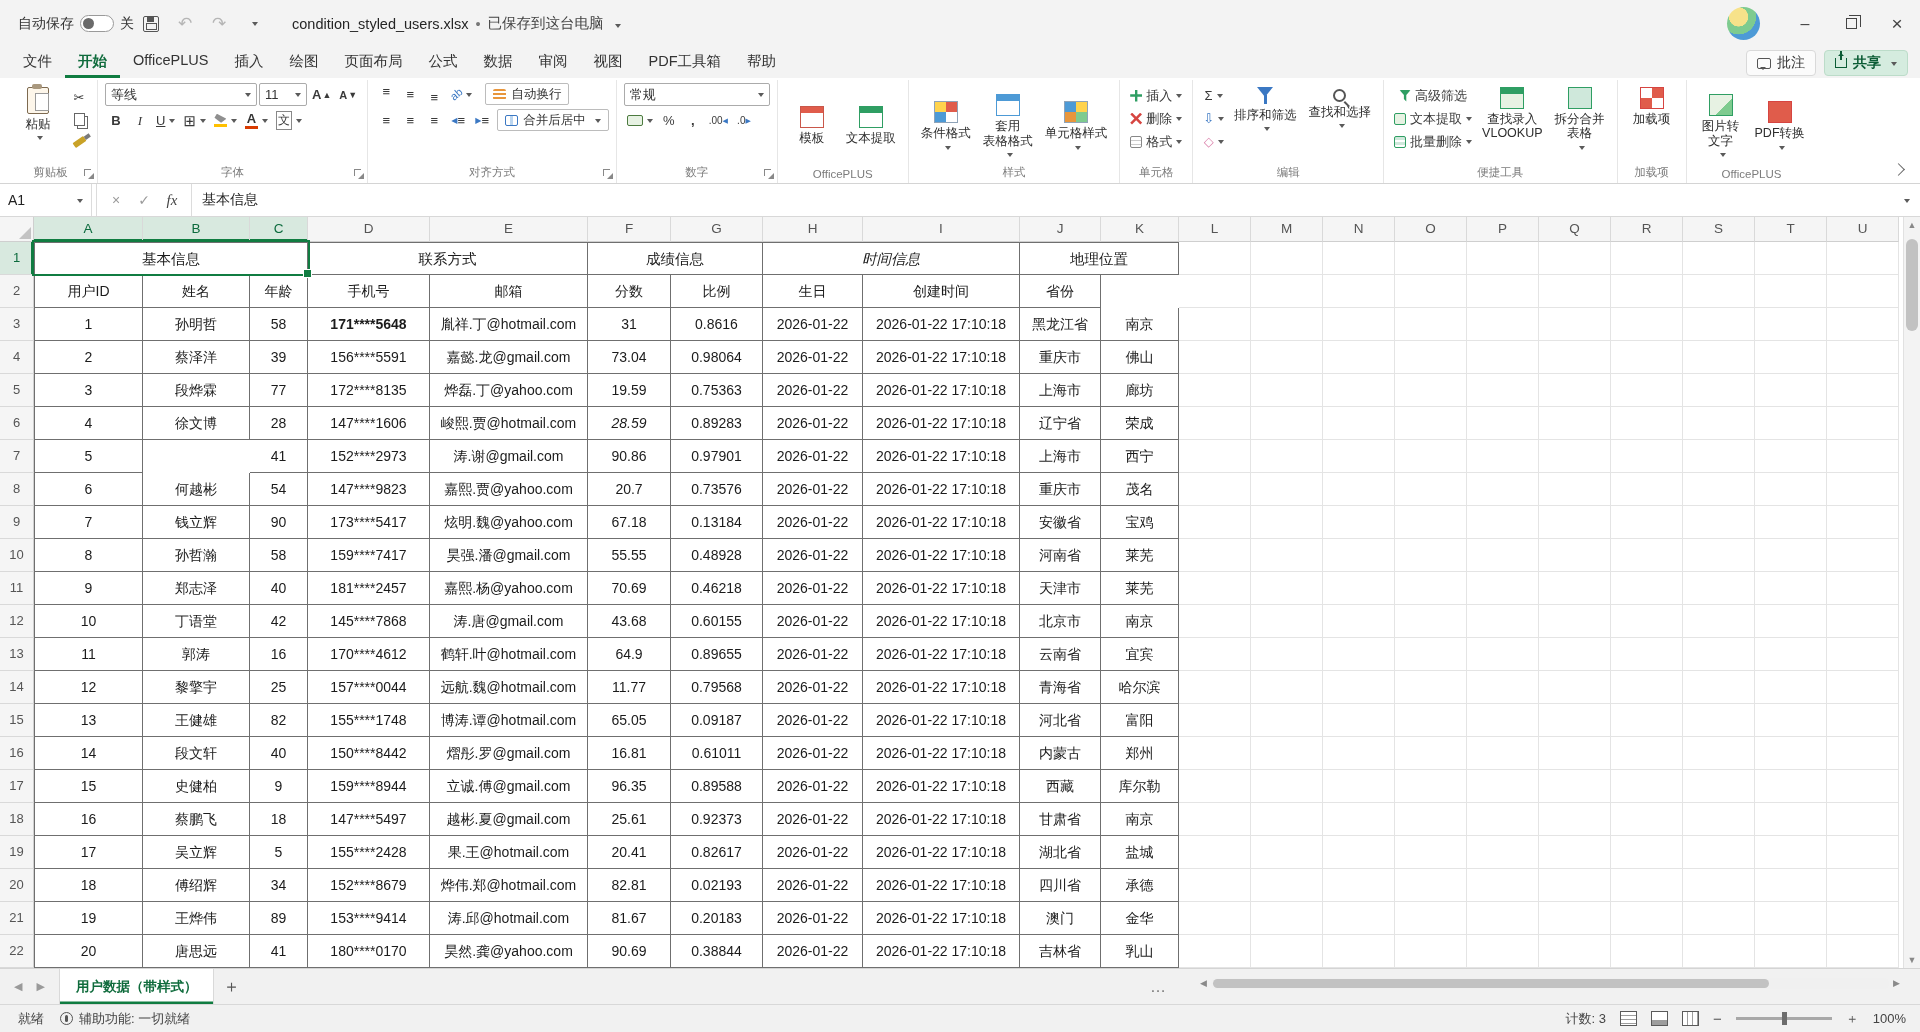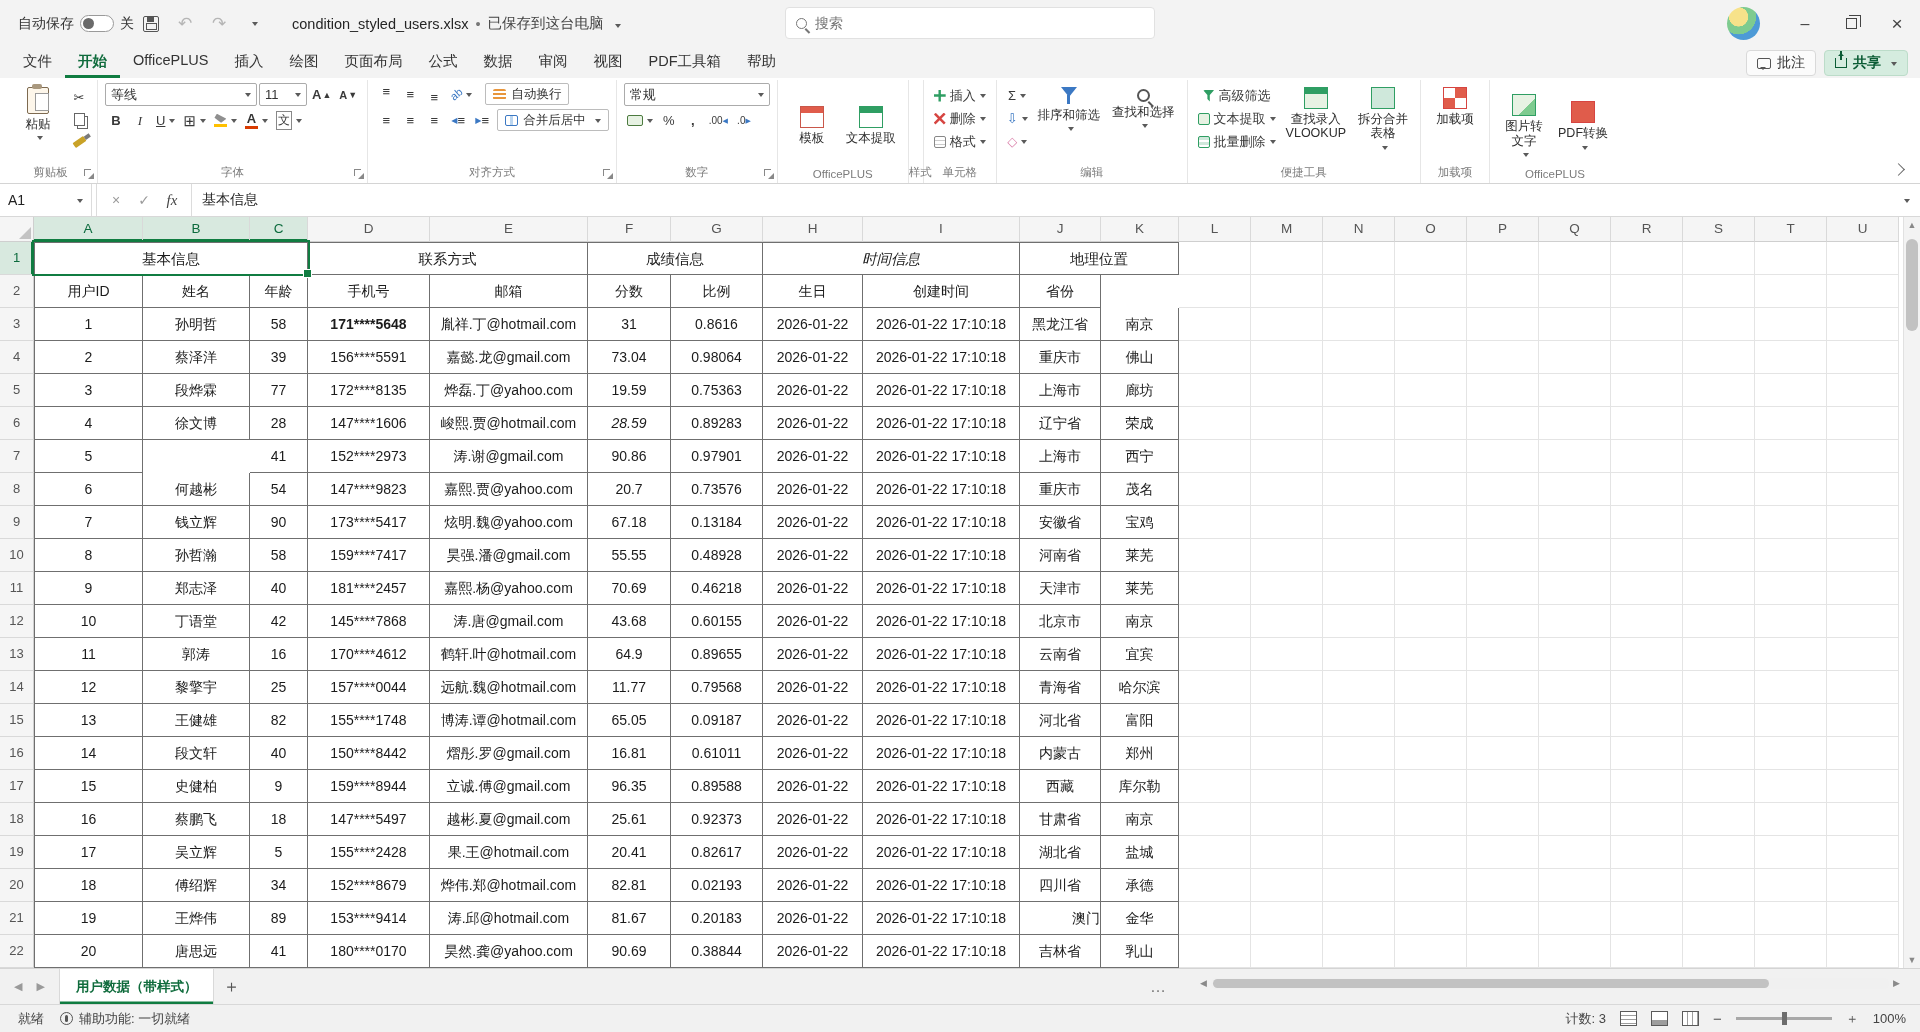--- a/index.html
+++ b/index.html
@@ -150,24 +150,20 @@
   <div class="tbtn disabled">
       <span>↷</span>
     </div>
   <div class="tbtn dd"></div>
   <div class="fname">
     <span>condition_styled_users.xlsx</span>
     <span style="color:#777">•</span>
     <span style="color:#444">已保存到这台电脑</span>
     <span class="dd"></span>
   </div>
-  <div class="searchbox">
-    <span class="ic-search"></span>
-    <input class="searchinput" placeholder="搜索" style="">
-  </div>
   <div class="winctl">
     <span class="avatar"></span>
     <div class="wbtn">
         <span>–</span>
       </div>
     <div class="wbtn">
         <span class="ic-restore"></span>
       </div>
     <div class="wbtn" style="font-size:19px">
         <span>×</span>
@@ -363,20 +359,35 @@
       </div>
       <div class="bbtn">
         <span class="tic" style="background:linear-gradient(#2f9e63 30%,#fff 30%),repeating-linear-gradient(90deg,#cfe8db 0 7px,#9fcab4 7px 8px);border-color:#2f9e63"></span>
         <span>文本提取</span>
       </div>
     </div>
     <span class="glabel">OfficePLUS</span>
   </div>
 
   <div class="rgroup">
+    <div class="rrow">
+      <div class="bbtn dd">
+        <span class="tic" style="background:conic-gradient(#e05c4b 0 25%,#fff 25% 50%,#4d9ad6 50% 75%,#ffd34d 75%)"></span>
+        <span>条件格式</span>
+      </div>
+      <div class="bbtn dd">
+        <span class="tic" style="background:linear-gradient(#4d9ad6 28%,#fff 28%),repeating-linear-gradient(#dbe9f5 0 6px,#b8d2ea 6px 7px);border-color:#4d9ad6"></span>
+        <span>套用
+表格格式</span>
+      </div>
+      <div class="bbtn dd">
+        <span class="tic" style="background:conic-gradient(#ffd34d 0 25%,#7ecb8f 25% 50%,#e8963c 50% 75%,#4d9ad6 75%)"></span>
+        <span>单元格样式</span>
+      </div>
+    </div>
     <span class="glabel">样式</span>
   </div>
 
   <div class="rgroup">
     <div class="rcol" style="gap:2px;padding-top:2px">
       <span class="sbtn dd">
           <span class="cic" style="width:12px;height:12px;background:#2f9e63;clip-path:polygon(40% 0,60% 0,60% 40%,100% 40%,100% 60%,60% 60%,60% 100%,40% 100%,40% 60%,0 60%,0 40%,40% 40%)"></span>
           <span style="margin-left:4px">插入</span>
         </span>
       <span class="sbtn dd">
@@ -1000,21 +1011,21 @@
         <div class="rowhdr">21</div>
         <div class="cell tbl cl" style="width: 109px;">19</div>
         <div class="cell tbl" style="width: 107px;">王烨伟</div>
         <div class="cell tbl" style="width: 58px;">89</div>
         <div class="cell tbl" style="width: 122px;">153****9414</div>
         <div class="cell tbl" style="width: 158px;">涛.邱@hotmail.com</div>
         <div class="cell tbl" style="width: 83px;">81.67</div>
         <div class="cell tbl" style="width: 92px;">0.20183</div>
         <div class="cell tbl" style="width: 100px;">2026-01-22</div>
         <div class="cell tbl" style="width: 157px;">2026-01-22 17:10:18</div>
-        <div class="cell tbl" style="width: 81px; text-align: right;">澳门</div>
+        <div class="cell tbl" style="width: 81px;">澳门</div>
         <div class="cell tbl" style="width: 78px;">金华</div>
         <div class="cell" style="width: 72px;"></div>
         <div class="cell" style="width: 72px;"></div>
         <div class="cell" style="width: 72px;"></div>
         <div class="cell" style="width: 72px;"></div>
         <div class="cell" style="width: 72px;"></div>
         <div class="cell" style="width: 72px;"></div>
         <div class="cell" style="width: 72px;"></div>
         <div class="cell" style="width: 72px;"></div>
         <div class="cell" style="width: 72px;"></div>

